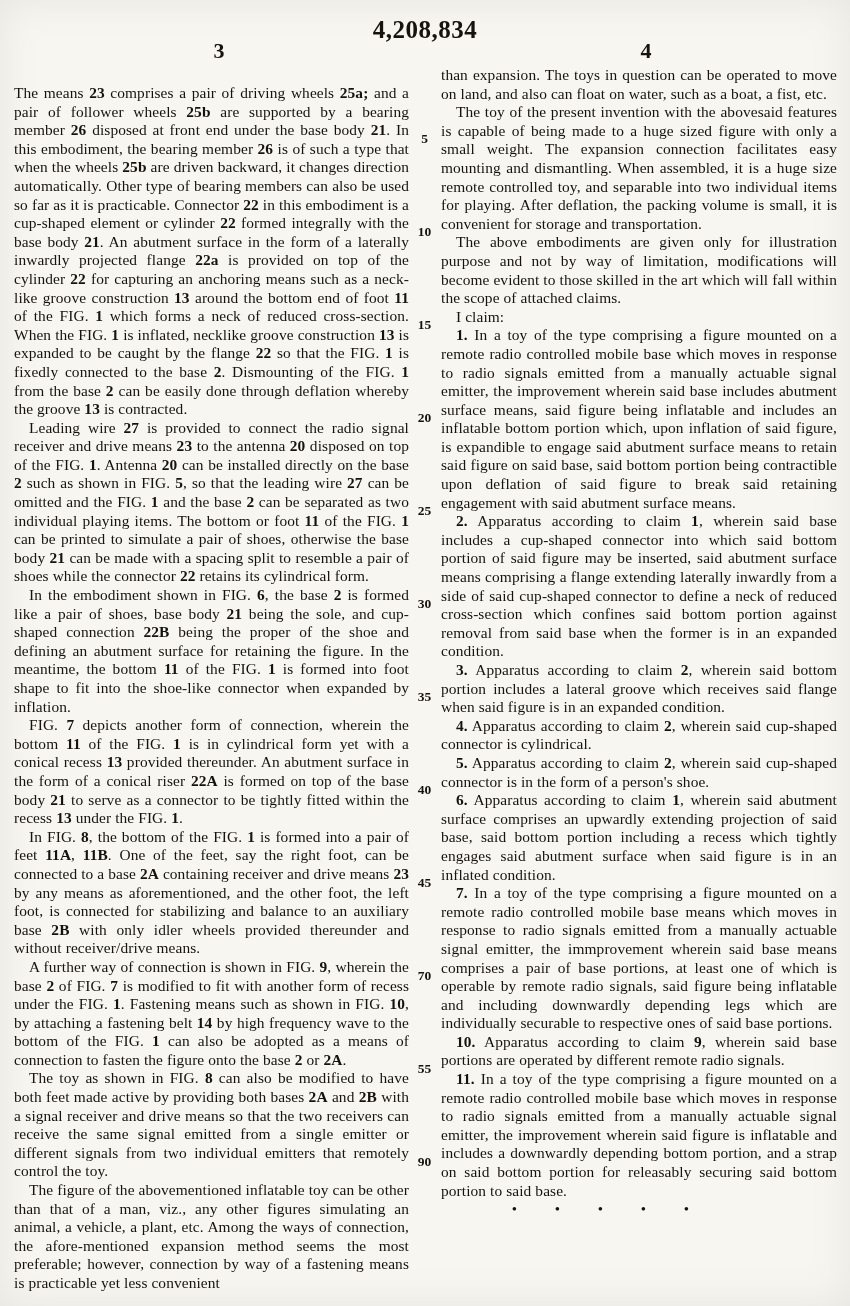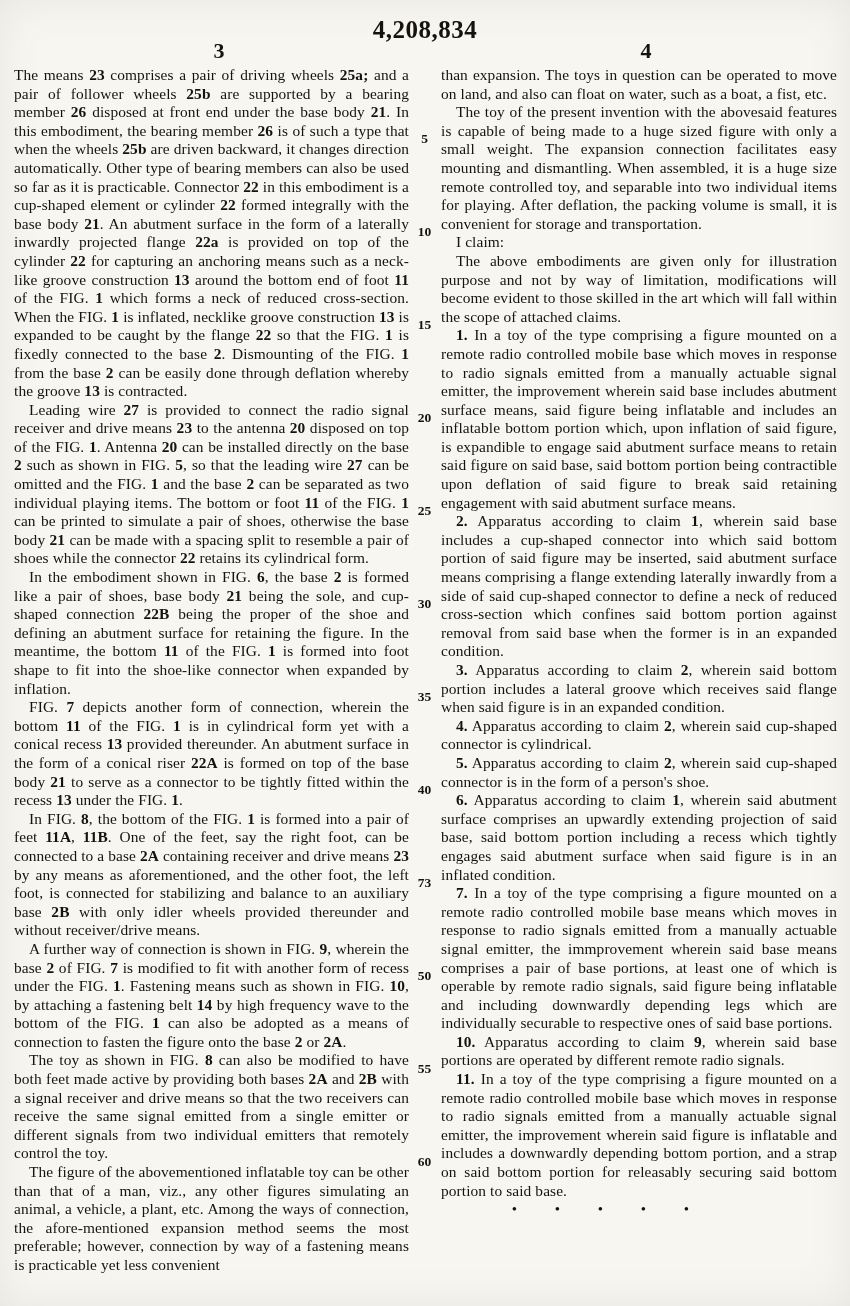--- a/index.html
+++ b/index.html
@@ -36,21 +36,21 @@
   .col-num-left  { left: 207px; width: 24px; text-align: center; }
   .col-num-right { left: 634px; width: 24px; text-align: center; }
   .column {
     position: absolute;
     top: 66px;
     font-size: 15.4px;
     line-height: 18.6px;
     text-align: justify;
     letter-spacing: 0.1px;
   }
-  .column-left  { left: 14px;  width: 395px; }
+  .column-left  { left: 14px;  width: 395px; margin-top: 18px; }
   .column-right { left: 441px; width: 396px; }
   .column p {
     margin: 0;
     text-indent: 15px;
   }
   .column p.no-indent { text-indent: 0; }
   .column b { font-weight: bold; }
   .gutter {
     position: absolute;
     left: 408px;
@@ -87,43 +87,43 @@
 
   <div class="gutter">
     <span style="top:130px">5</span>
     <span style="top:223px">10</span>
     <span style="top:316px">15</span>
     <span style="top:409px">20</span>
     <span style="top:502px">25</span>
     <span style="top:595px">30</span>
     <span style="top:688px">35</span>
     <span style="top:781px">40</span>
-    <span style="top:874px">73</span>
-    <span style="top:967px">50</span>
+    <span style="top:874px">45</span>
+    <span style="top:967px">70</span>
     <span style="top:1060px">55</span>
-    <span style="top:1153px">60</span>
+    <span style="top:1153px">90</span>
     <span style="top:1318px">65</span>
   </div>
 
   <div class="column column-left">
     <p class="no-indent">The means <b>23</b> comprises a pair of driving wheels <b>25a;</b> and a pair of follower wheels <b>25b</b> are supported by a bearing member <b>26</b> disposed at front end under the base body <b>21</b>. In this embodiment, the bearing member <b>26</b> is of such a type that when the wheels <b>25b</b> are driven backward, it changes direction automatically. Other type of bearing members can also be used so far as it is practicable. Connector <b>22</b> in this embodiment is a cup-shaped element or cylinder <b>22</b> formed integrally with the base body <b>21</b>. An abutment surface in the form of a laterally inwardly projected flange <b>22a</b> is provided on top of the cylinder <b>22</b> for capturing an anchoring means such as a neck-like groove construction <b>13</b> around the bottom end of foot <b>11</b> of the FIG. <b>1</b> which forms a neck of reduced cross-section. When the FIG. <b>1</b> is inflated, necklike groove construction <b>13</b> is expanded to be caught by the flange <b>22</b> so that the FIG. <b>1</b> is fixedly connected to the base <b>2</b>. Dismounting of the FIG. <b>1</b> from the base <b>2</b> can be easily done through deflation whereby the groove <b>13</b> is contracted.</p>
     <p>Leading wire <b>27</b> is provided to connect the radio signal receiver and drive means <b>23</b> to the antenna <b>20</b> disposed on top of the FIG. <b>1</b>. Antenna <b>20</b> can be installed directly on the base <b>2</b> such as shown in FIG. <b>5</b>, so that the leading wire <b>27</b> can be omitted and the FIG. <b>1</b> and the base <b>2</b> can be separated as two individual playing items. The bottom or foot <b>11</b> of the FIG. <b>1</b> can be printed to simulate a pair of shoes, otherwise the base body <b>21</b> can be made with a spacing split to resemble a pair of shoes while the connector <b>22</b> retains its cylindrical form.</p>
     <p>In the embodiment shown in FIG. <b>6</b>, the base <b>2</b> is formed like a pair of shoes, base body <b>21</b> being the sole, and cup-shaped connection <b>22B</b> being the proper of the shoe and defining an abutment surface for retaining the figure. In the meantime, the bottom <b>11</b> of the FIG. <b>1</b> is formed into foot shape to fit into the shoe-like connector when expanded by inflation.</p>
     <p>FIG. <b>7</b> depicts another form of connection, wherein the bottom <b>11</b> of the FIG. <b>1</b> is in cylindrical form yet with a conical recess <b>13</b> provided thereunder. An abutment surface in the form of a conical riser <b>22A</b> is formed on top of the base body <b>21</b> to serve as a connector to be tightly fitted within the recess <b>13</b> under the FIG. <b>1</b>.</p>
     <p>In FIG. <b>8</b>, the bottom of the FIG. <b>1</b> is formed into a pair of feet <b>11A</b>, <b>11B</b>. One of the feet, say the right foot, can be connected to a base <b>2A</b> containing receiver and drive means <b>23</b> by any means as aforementioned, and the other foot, the left foot, is connected for stabilizing and balance to an auxiliary base <b>2B</b> with only idler wheels provided thereunder and without receiver/drive means.</p>
     <p>A further way of connection is shown in FIG. <b>9</b>, wherein the base <b>2</b> of FIG. <b>7</b> is modified to fit with another form of recess under the FIG. <b>1</b>. Fastening means such as shown in FIG. <b>10</b>, by attaching a fastening belt <b>14</b> by high frequency wave to the bottom of the FIG. <b>1</b> can also be adopted as a means of connection to fasten the figure onto the base <b>2</b> or <b>2A</b>.</p>
     <p>The toy as shown in FIG. <b>8</b> can also be modified to have both feet made active by providing both bases <b>2A</b> and <b>2B</b> with a signal receiver and drive means so that the two receivers can receive the same signal emitted from a single emitter or different signals from two individual emitters that remotely control the toy.</p>
     <p>The figure of the abovementioned inflatable toy can be other than that of a man, viz., any other figures simulating an animal, a vehicle, a plant, etc. Among the ways of connection, the afore-mentioned expansion method seems the most preferable; however, connection by way of a fastening means is practicable yet less convenient</p>
   </div>
 
   <div class="column column-right">
     <p class="no-indent">than expansion. The toys in question can be operated to move on land, and also can float on water, such as a boat, a fist, etc.</p>
     <p>The toy of the present invention with the abovesaid features is capable of being made to a huge sized figure with only a small weight. The expansion connection facilitates easy mounting and dismantling. When assembled, it is a huge size remote controlled toy, and separable into two individual items for playing. After deflation, the packing volume is small, it is convenient for storage and transportation.</p>
+    <p>The above embodiments are given only for illustration purpose and not by way of limitation, modifications will become evident to those skilled in the art which will fall within the scope of attached claims.</p>
     <p>I claim:</p>
-    <p>The above embodiments are given only for illustration purpose and not by way of limitation, modifications will become evident to those skilled in the art which will fall within the scope of attached claims.</p>
     <p><b>1.</b> In a toy of the type comprising a figure mounted on a remote radio controlled mobile base which moves in response to radio signals emitted from a manually actuable signal emitter, the improvement wherein said base includes abutment surface means, said figure being inflatable and includes an inflatable bottom portion which, upon inflation of said figure, is expandible to engage said abutment surface means to retain said figure on said base, said bottom portion being contractible upon deflation of said figure to break said retaining engagement with said abutment surface means.</p>
     <p><b>2.</b> Apparatus according to claim <b>1</b>, wherein said base includes a cup-shaped connector into which said bottom portion of said figure may be inserted, said abutment surface means comprising a flange extending laterally inwardly from a side of said cup-shaped connector to define a neck of reduced cross-section which confines said bottom portion against removal from said base when the former is in an expanded condition.</p>
     <p><b>3.</b> Apparatus according to claim <b>2</b>, wherein said bottom portion includes a lateral groove which receives said flange when said figure is in an expanded condition.</p>
     <p><b>4.</b> Apparatus according to claim <b>2</b>, wherein said cup-shaped connector is cylindrical.</p>
     <p><b>5.</b> Apparatus according to claim <b>2</b>, wherein said cup-shaped connector is in the form of a person's shoe.</p>
     <p><b>6.</b> Apparatus according to claim <b>1</b>, wherein said abutment surface comprises an upwardly extending projection of said base, said bottom portion including a recess which tightly engages said abutment surface when said figure is in an inflated condition.</p>
     <p><b>7.</b> In a toy of the type comprising a figure mounted on a remote radio controlled mobile base means which moves in response to radio signals emitted from a manually actuable signal emitter, the immprovement wherein said base means comprises a pair of base portions, at least one of which is operable by remote radio signals, said figure being inflatable and including downwardly depending legs which are individually securable to respective ones of said base portions.</p>
     <p><b>10.</b> Apparatus according to claim <b>9</b>, wherein said base portions are operated by different remote radio signals.</p>
     <p><b>11.</b> In a toy of the type comprising a figure mounted on a remote radio controlled mobile base which moves in response to radio signals emitted from a manually actuable signal emitter, the improvement wherein said figure is inflatable and includes a downwardly depending bottom portion, and a strap on said bottom portion for releasably securing said bottom portion to said base.</p>
     <p class="end-marker">• • • • •</p>

